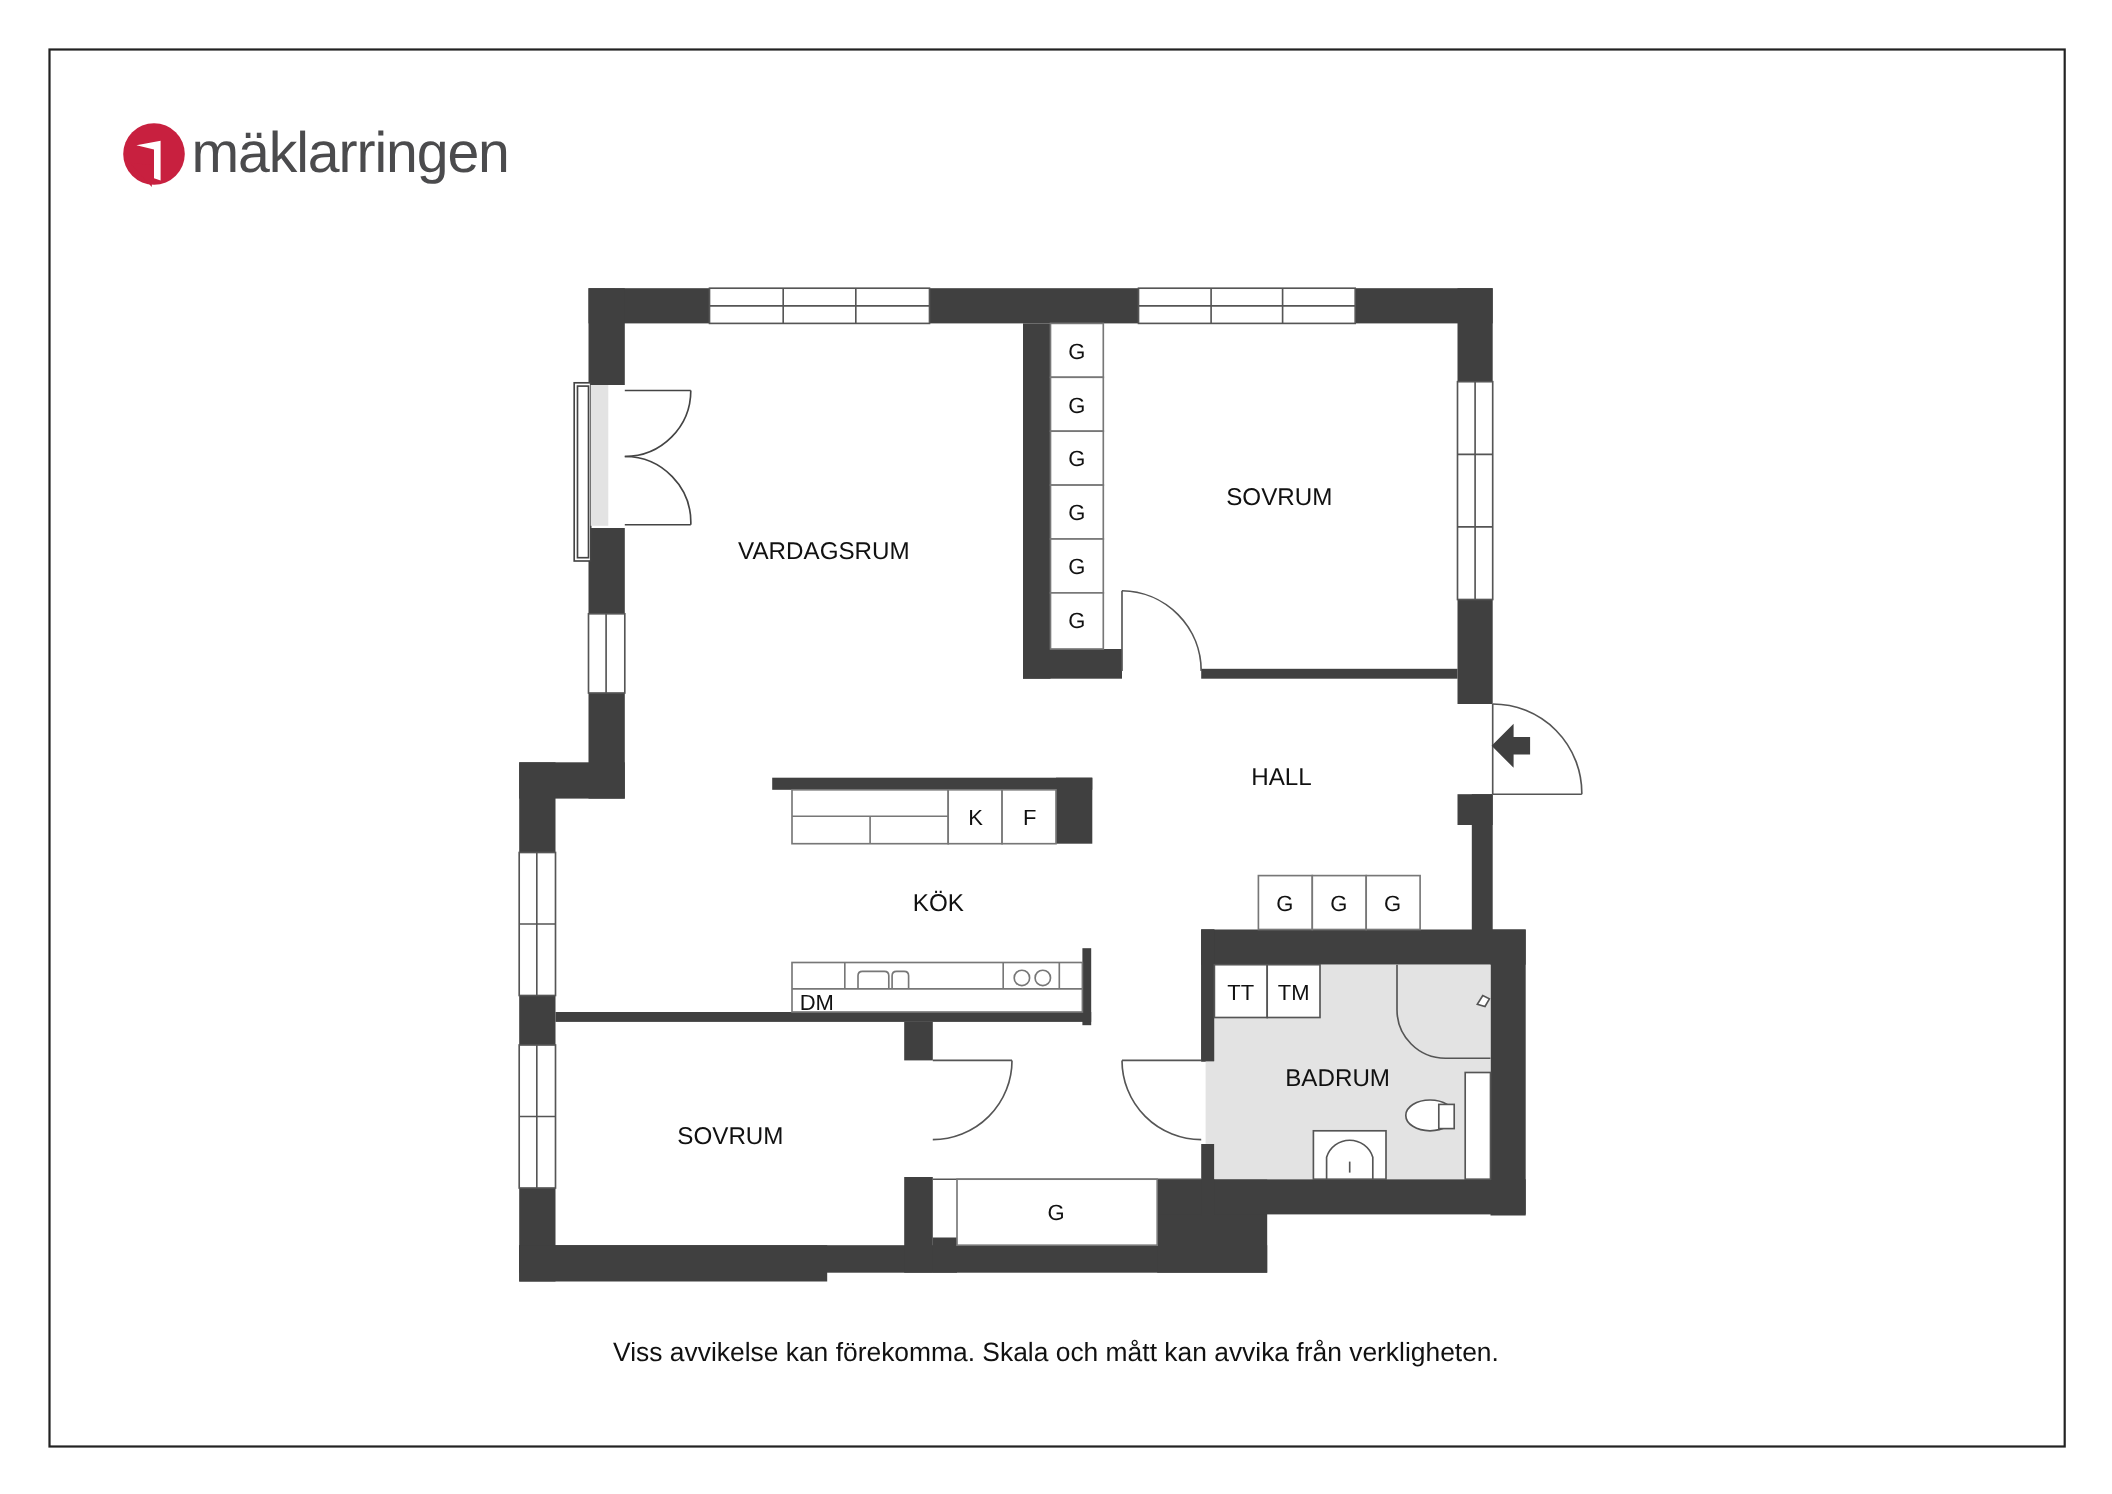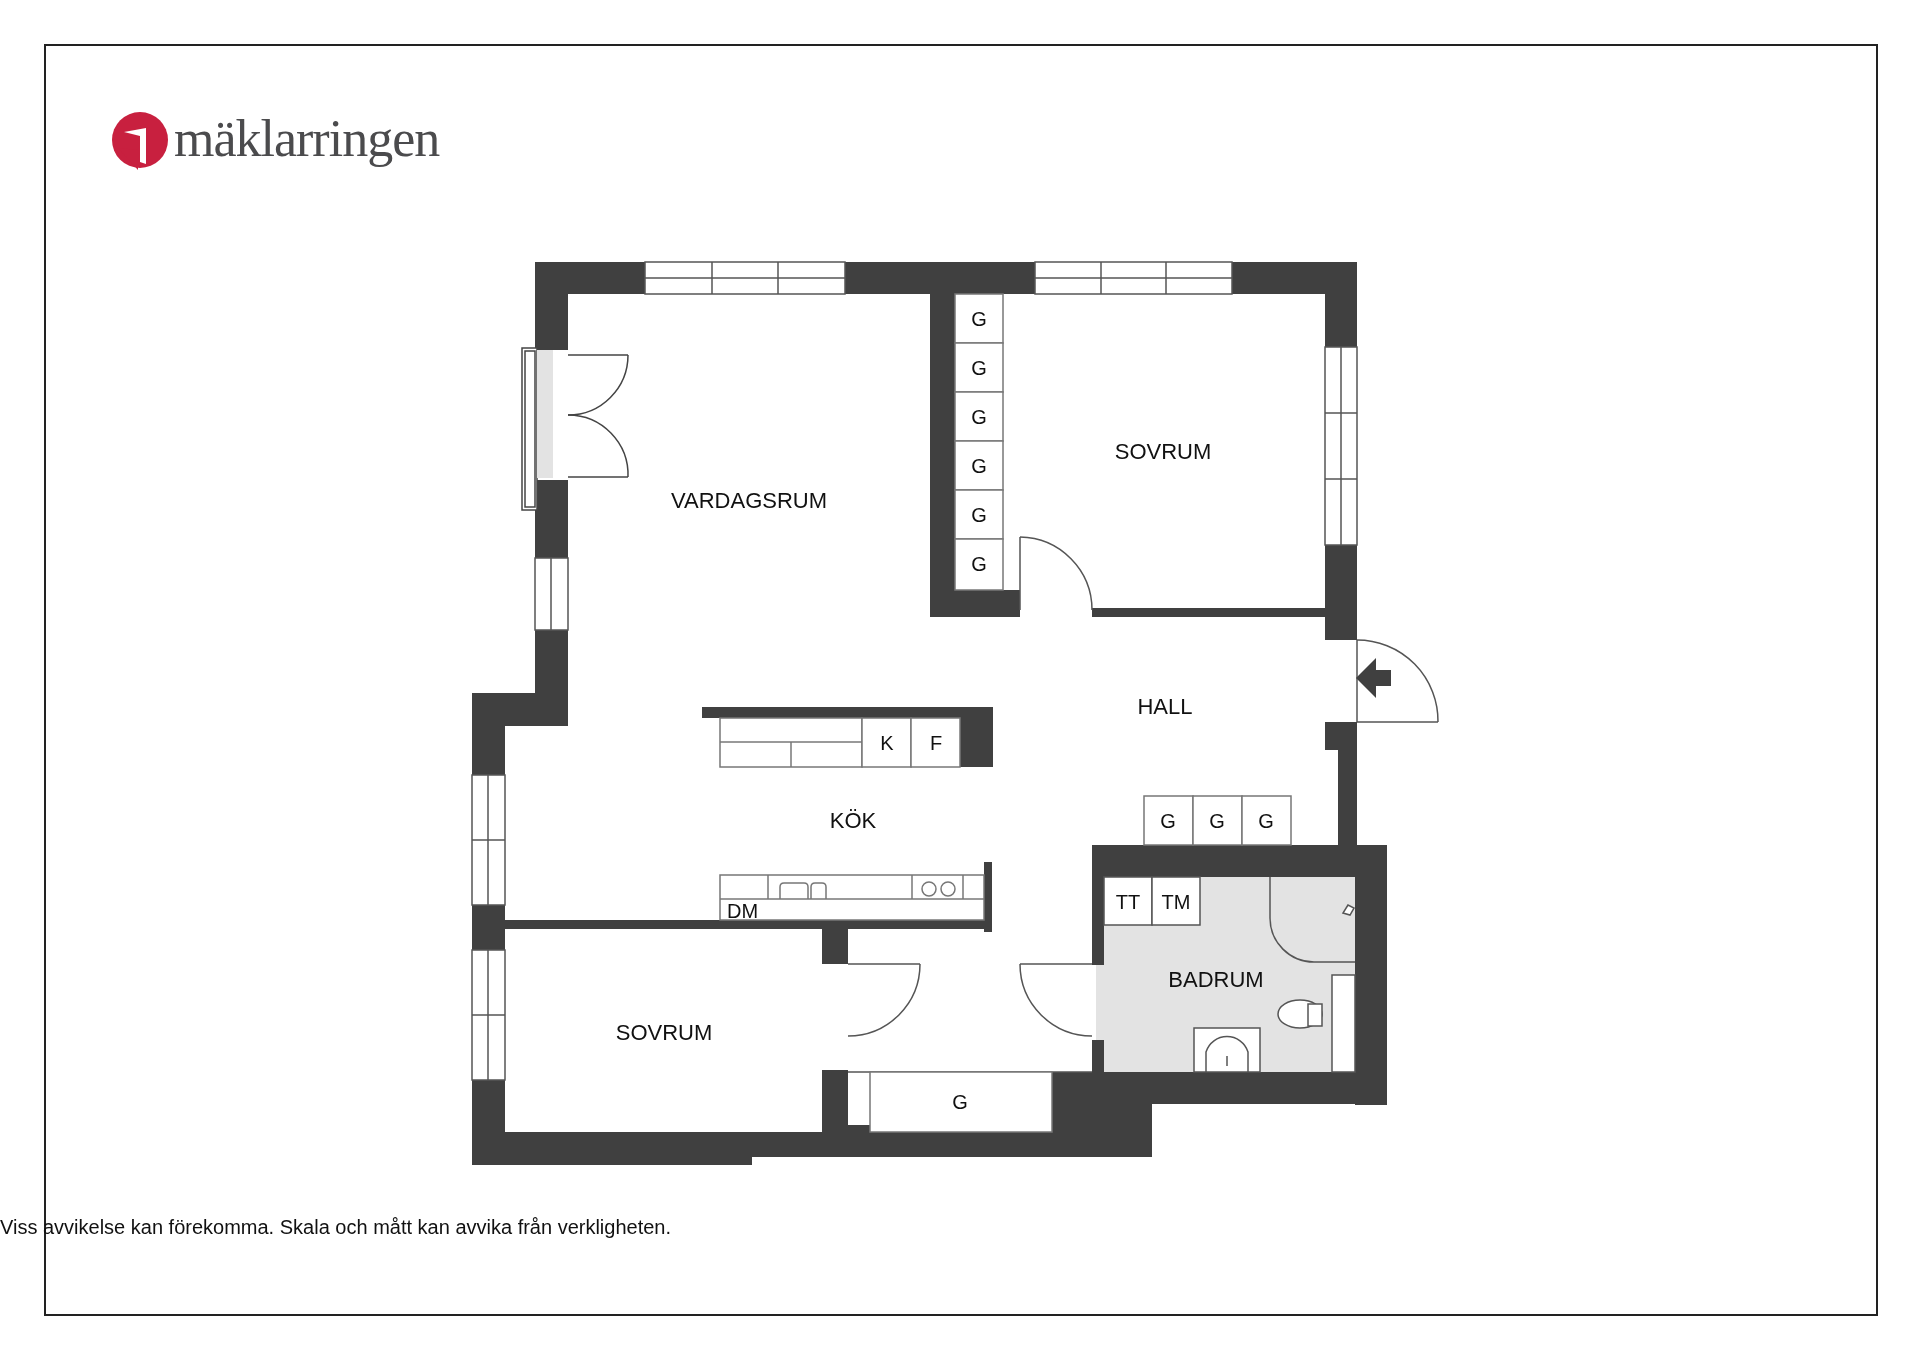--- a/index.html
+++ b/index.html
@@ -1,24 +1,24 @@
 <!DOCTYPE html>
 <html><head>
 <meta charset="utf-8">
 <style>
   html, body { margin: 0; padding: 0; background: #ffffff; }
   body { width: 1920px; height: 1358px; position: relative; overflow: hidden; font-family: "Liberation Sans", sans-serif; }
   .frame { position: absolute; left: 44px; top: 44px; width: 1834px; height: 1272px; border: 2px solid #222; box-sizing: border-box; }
   .logo { position: absolute; left: 110px; top: 110px; height: 66px; display: flex; align-items: center; }
   .logo-mark { width: 60px; height: 66px; }
-  .logo-text { font-family: Liberation Serif, serif; font-size: 52px; color: #4b4b4d; letter-spacing: -1px; margin-left: 4px; line-height: 1; font-weight: normal; position: relative; top: -4px; }
+  .logo-text { font-family: Liberation Sans, sans-serif; font-size: 52px; color: #4b4b4d; letter-spacing: -1px; margin-left: 4px; line-height: 1; font-weight: normal; position: relative; top: -4px; }
   svg.plan { position: absolute; left: 0; top: 0; }
   .room-label { font-family: "Liberation Sans", sans-serif; font-size: 22px; fill: #111; }
   .fix-label { font-family: "Liberation Sans", sans-serif; font-size: 20px; fill: #111; }
-  .disclaimer { position: absolute; left: 0; width: 1920px; top: 1216px; font-size: 20px; color: #111; }
+  .disclaimer { position: absolute; left: 0; width: 1920px; top: 1216px; text-align: center; font-size: 24px; color: #111; }
 </style>
 </head>
 <body>
 
 <div class="frame"></div>
 
 <div class="logo">
   <svg class="logo-mark" viewBox="0 0 60 66">
     <circle cx="30" cy="30" r="28" fill="#c8203f"></circle>
     <path d="M8 38 L28 60 L28 40 Z" fill="#c8203f"></path>

